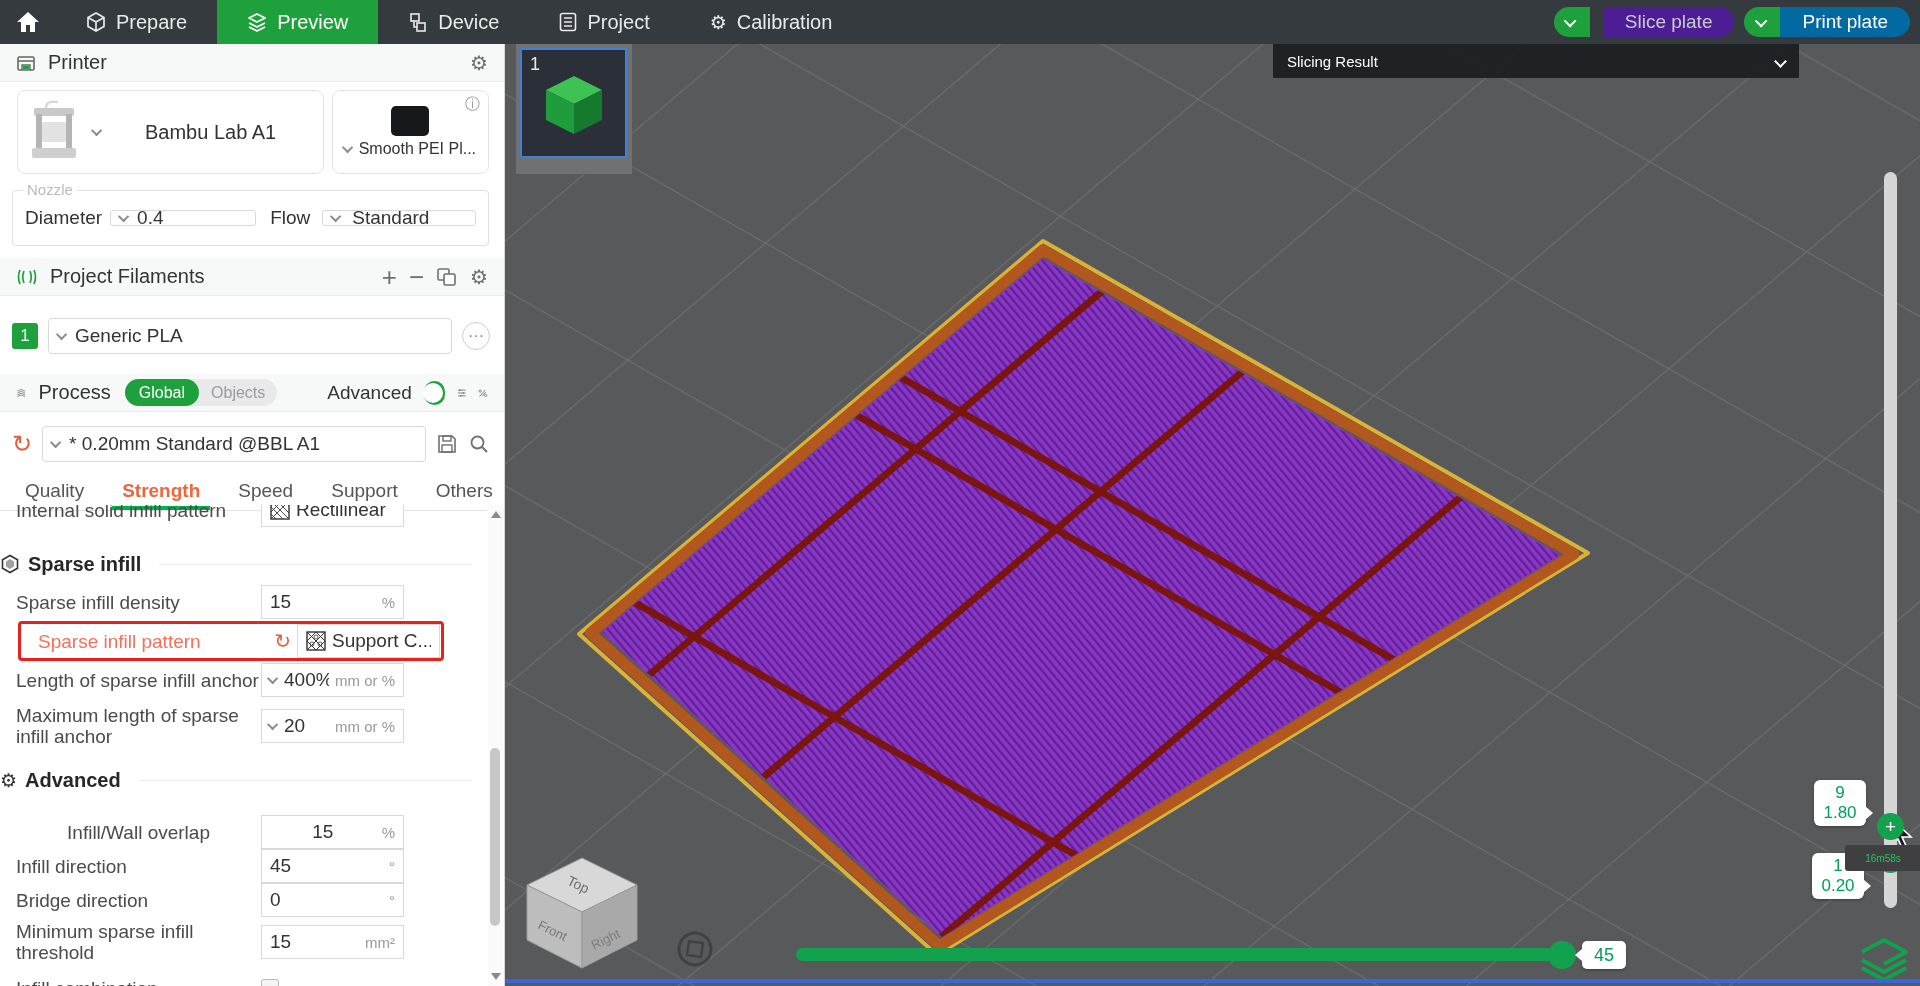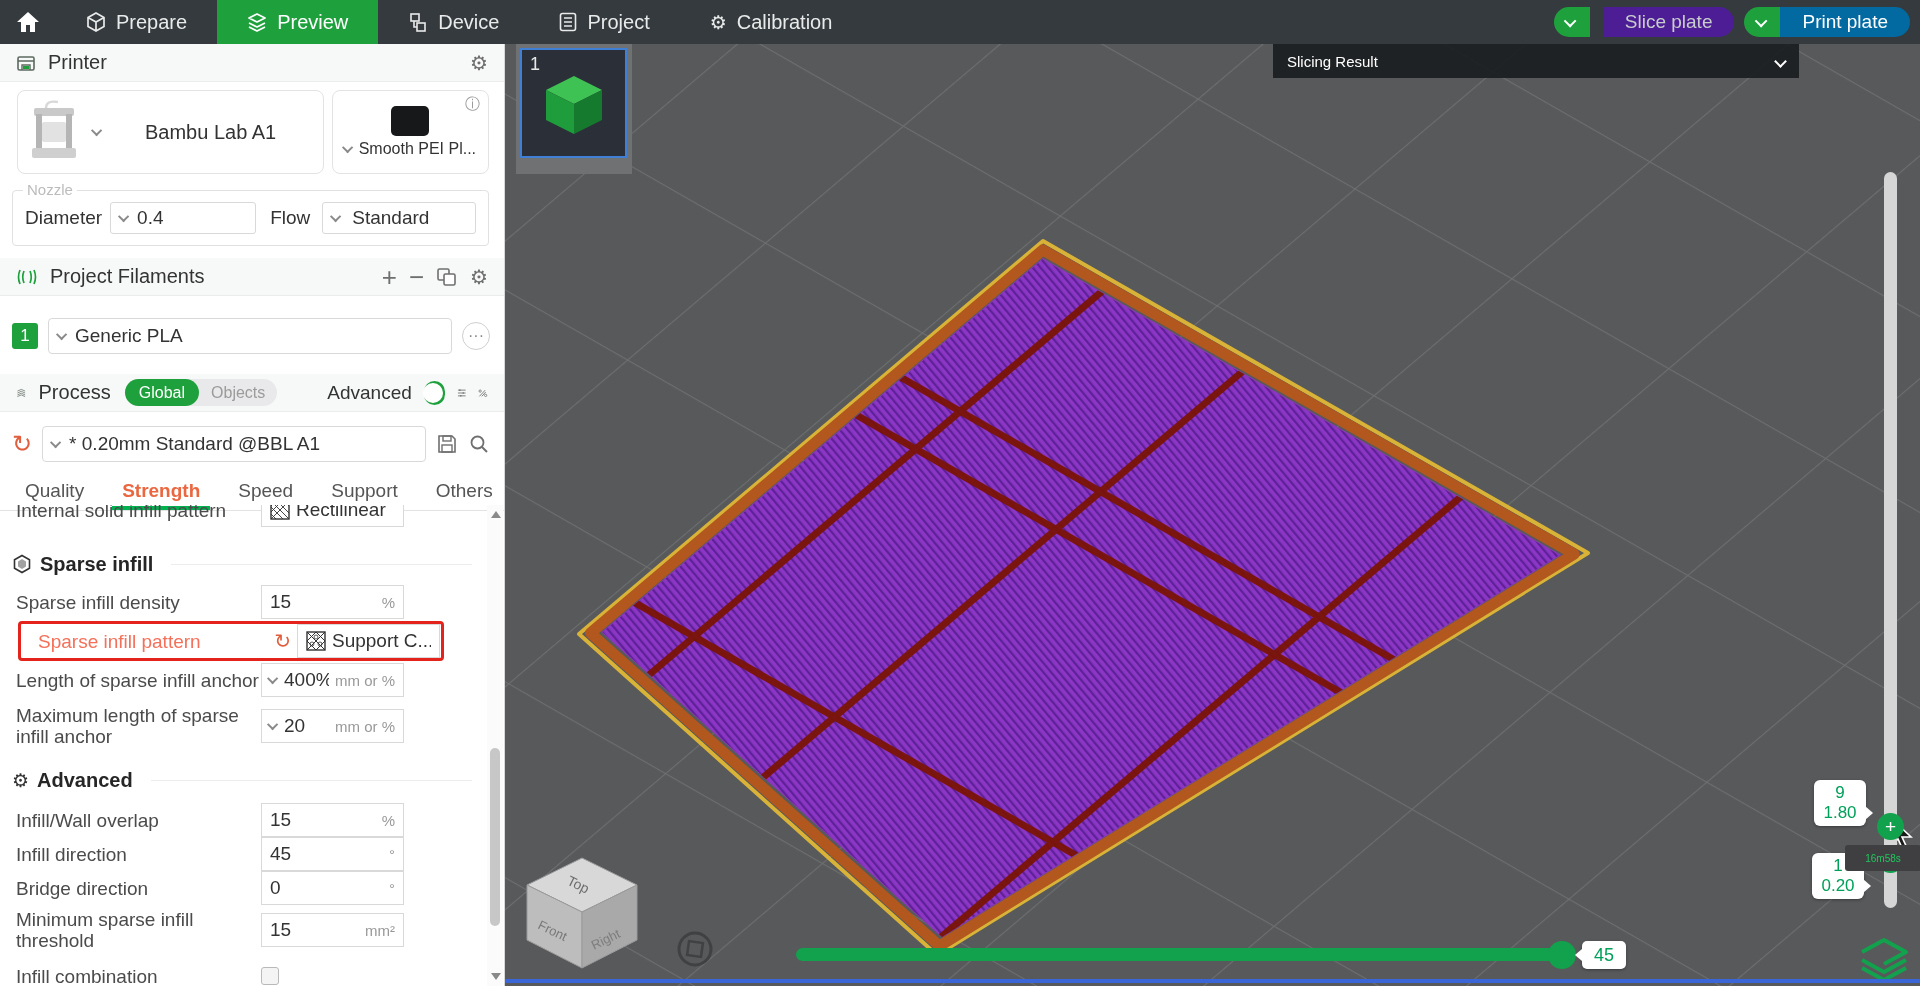--- a/index.html
+++ b/index.html
@@ -44,21 +44,21 @@
   .model-name { font-size:20px; color:#333;margin-left:29px; }
   .plate-name { font-size:16px; color:#333; white-space:nowrap; }
   .plate-img { width:38px; height:30px; background:#17181a; border-radius:5px; }
   .info-glyph { position:absolute; right:8px; top:4px; color:#9a9a9a; font-size:15px; }
 
   .nozzle-box { position:relative; margin:10px 15px 0 12px; border:1px solid #e1e1e1;
     border-radius:4px; height:56px; display:flex; align-items:center; padding:0 12px; gap:8px; }
   .nozzle-legend { position:absolute; top:-10px; left:10px; background:#fff;
     color:#bcbcbc; font-size:15px; padding:0 4px; }
   .field-label { font-size:19px; color:#333; }
-  .dd { height:32px; border:1px solid #d9d9d9; border-radius:3px; background:#fff;
+  .dd { height:16px; border:1px solid #d9d9d9; border-radius:3px; background:#fff;
     display:flex; align-items:center; gap:8px; padding:0 10px; font-size:19px; color:#333; }
   .dd-diam { width:152px; } .dd-flow { width:160px; margin-left:4px;gap:11px; }
 
   .filament-row { display:flex; align-items:center; gap:10px; padding:22px 14px 20px 12px; }
   .fil-badge { width:26px; height:26px; background:#1ea13d; color:#fff; font-size:17px;
     display:flex; align-items:center; justify-content:center; border-radius:3px; }
   .dd-filament { flex:1; height:36px; border-radius:4px; }
   .more-btn { width:28px; height:28px; border-radius:50%; border:1px solid #cfcfcf;
     color:#8a8a8a; display:flex; align-items:center; justify-content:center; font-size:16px; }
 
@@ -84,21 +84,21 @@
 
   
   .settings { position:absolute; left:0; top:461px; width:488px; bottom:0; overflow:hidden; }
   .s-row { display:flex; align-items:center; padding-left:16px; padding-right:47px;
     min-height:34px; }
   .s-label { flex:1; font-size:19px; color:#4b4b4b; line-height:21px; max-width:245px; }
   .vbox { width:143px; height:34px; border:1px solid #d9d9d9; background:#fff;
     display:flex; align-items:center; padding:0 8px; gap:6px; flex:none; }
   .vval { flex:1; font-size:19px; color:#333; white-space:nowrap; overflow:hidden; }
   .vunit { font-size:15px; color:#999; white-space:nowrap; }
-  .sec-row { display:flex; align-items:center; gap:8px; padding-left:12px; height:30px; }
+  .sec-row { display:flex; align-items:center; gap:8px; padding-left:0; height:30px; }
   .sec-row .s-sec-title { font-size:20px; font-weight:bold; color:#262626; }
   .sec-rule { flex:1; height:1px; background:#ededed; margin:0 16px 0 10px; }
   .row-highlight { border:3px solid #e3231c; border-radius:4px; margin:2px 44px 2px 18px;
     padding-left:17px; padding-right:0; min-height:40px; }
   .row-highlight .s-label { color:#f4705a; }
   .row-highlight .vbox { border-color:#d9d9d9; }
   .checkbox { width:18px; height:18px; border:1px solid #b9b9b9; border-radius:3px;
     background:#f4f4f5; }
   .pattern-ico { width:20px; height:20px; flex:none; }
 
@@ -491,21 +491,21 @@
           <span class="vunit">mm or %</span>
         </div>
       </div>
 
       <div class="sec-row" style="margin-top:18px;">
         <span style="font-size:19px;color:#333;">⚙</span>
         <span class="s-sec-title">Advanced</span>
         <span class="sec-rule"></span>
       </div>
 
-      <div class="s-row" style="margin-top:8px;">
+      <div class="s-row" style="margin-top:20px;text-align:center;">
         <span class="s-label">Infill/Wall overlap</span>
         <div class="vbox">
           <span class="vval">15</span>
           <span class="vunit">%</span>
         </div>
       </div>
 
       <div class="s-row">
         <span class="s-label">Infill direction</span>
         <div class="vbox">

